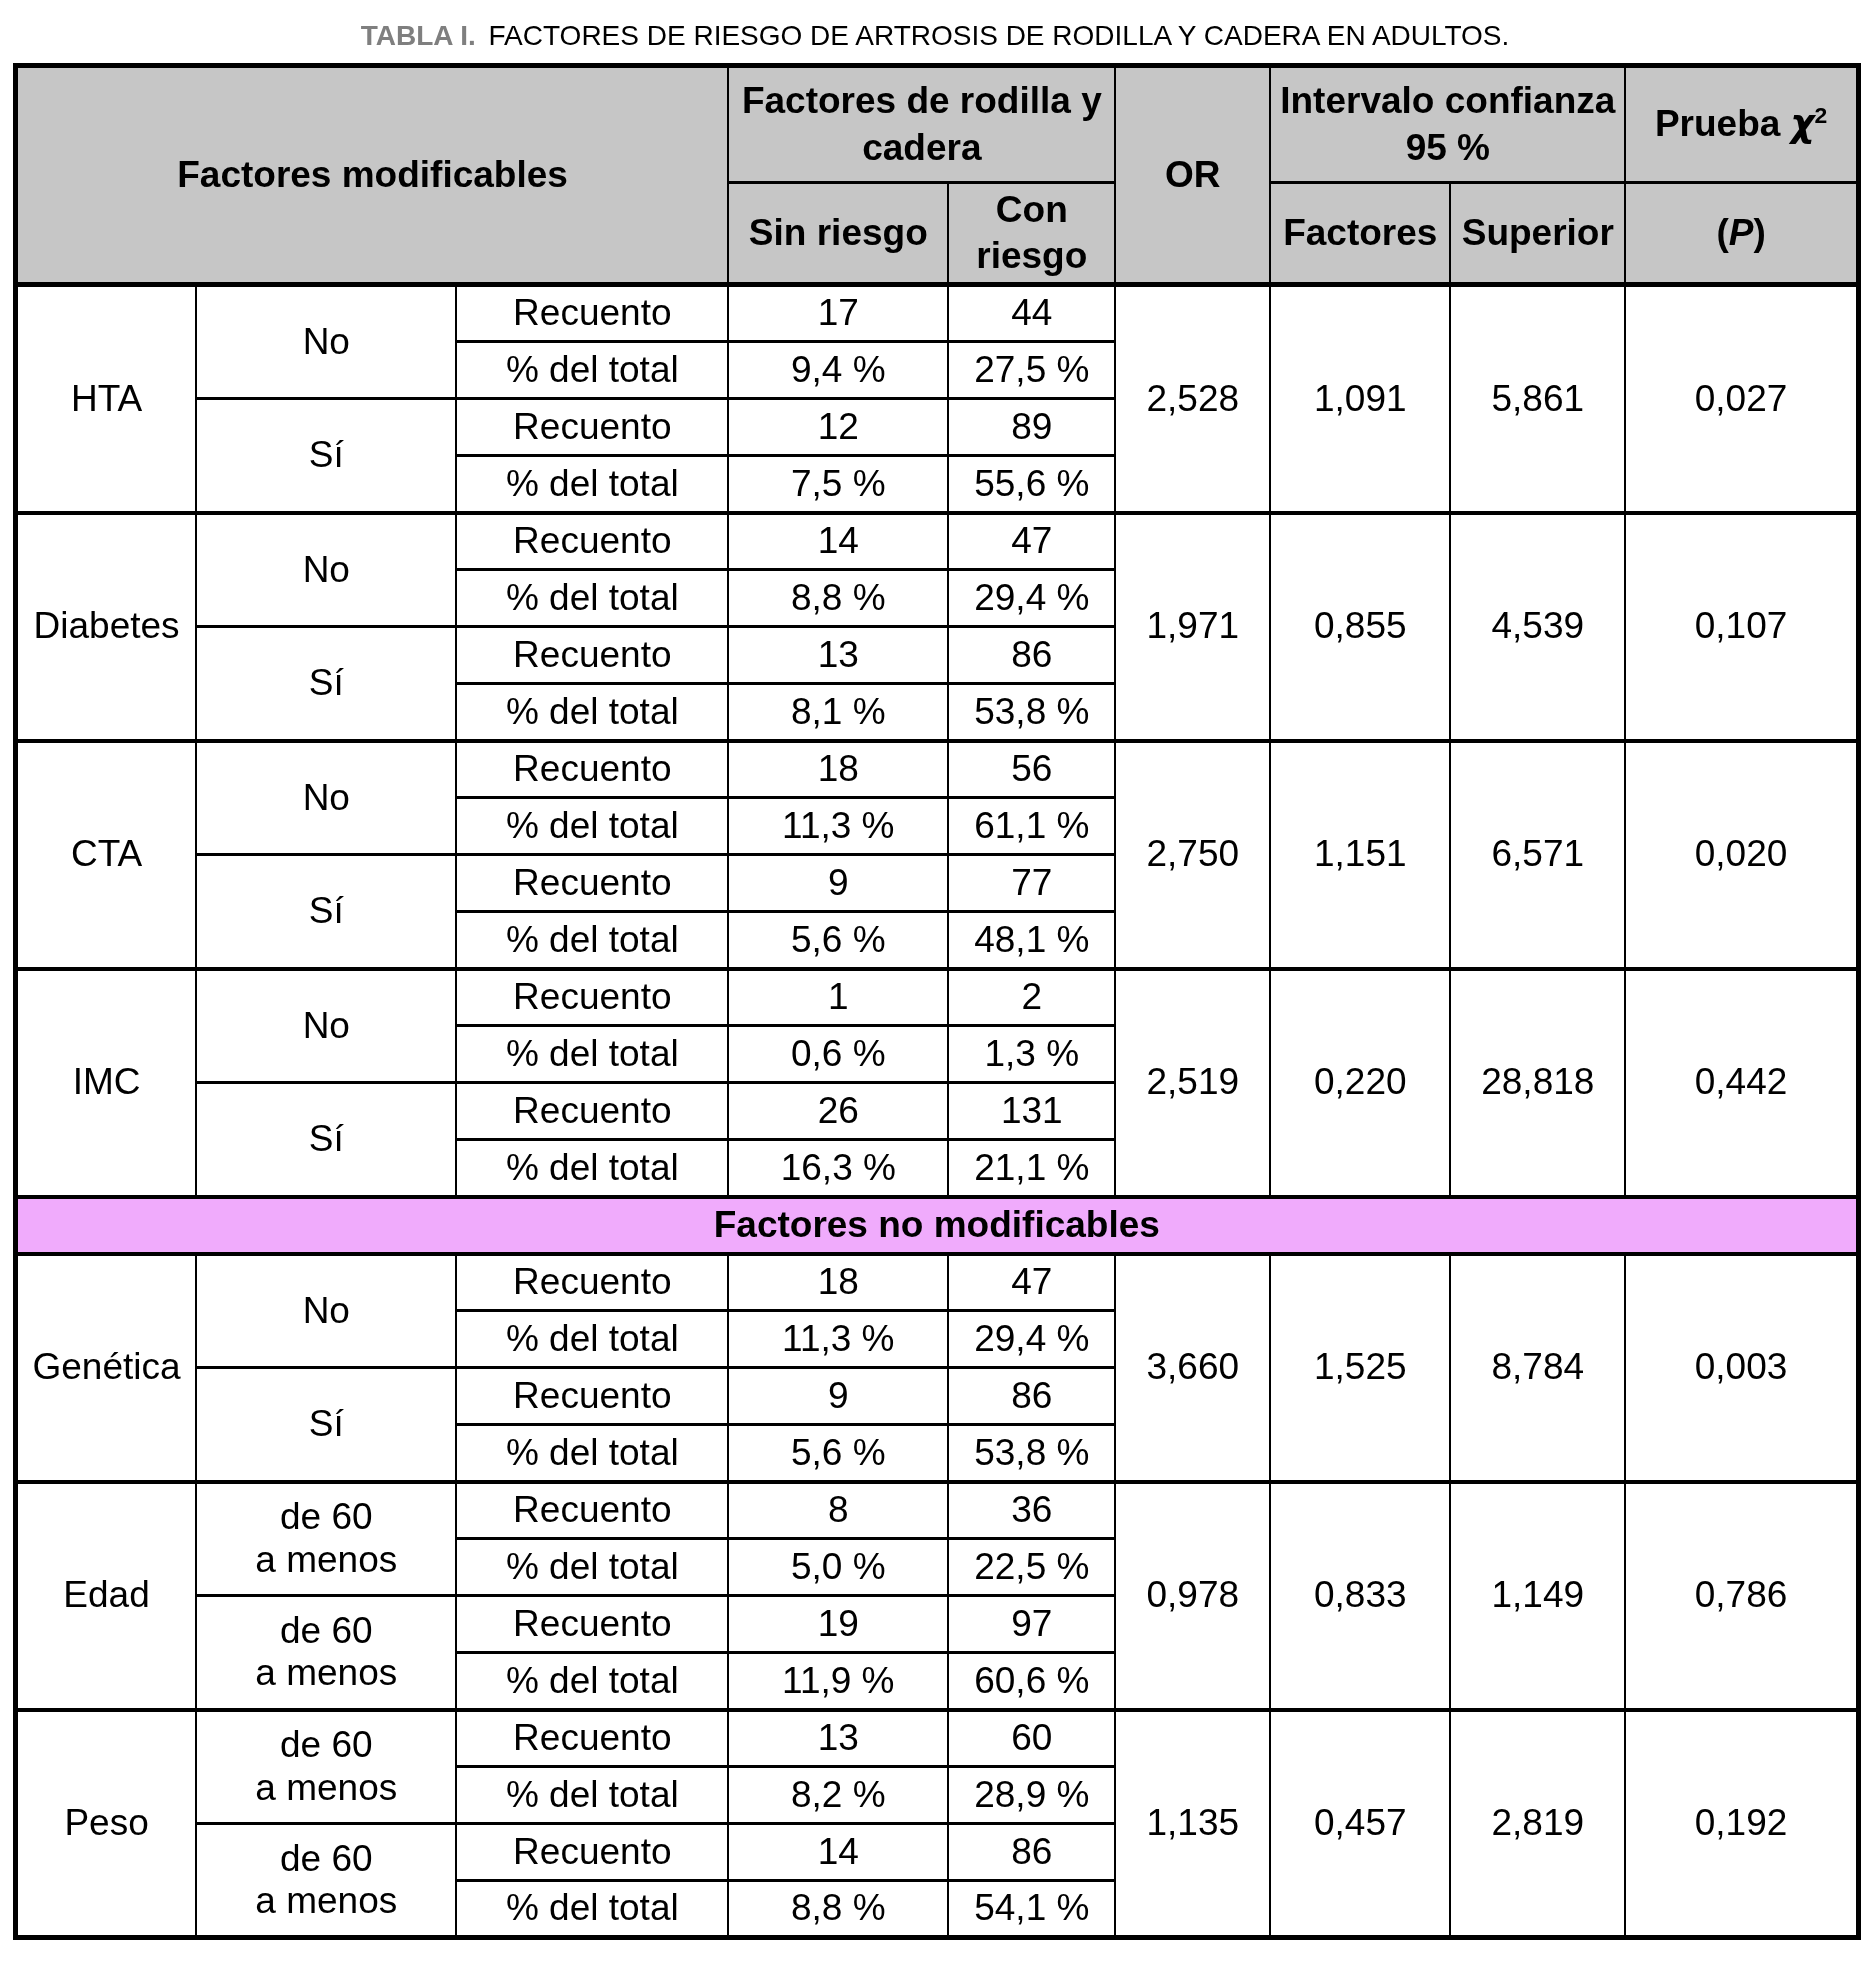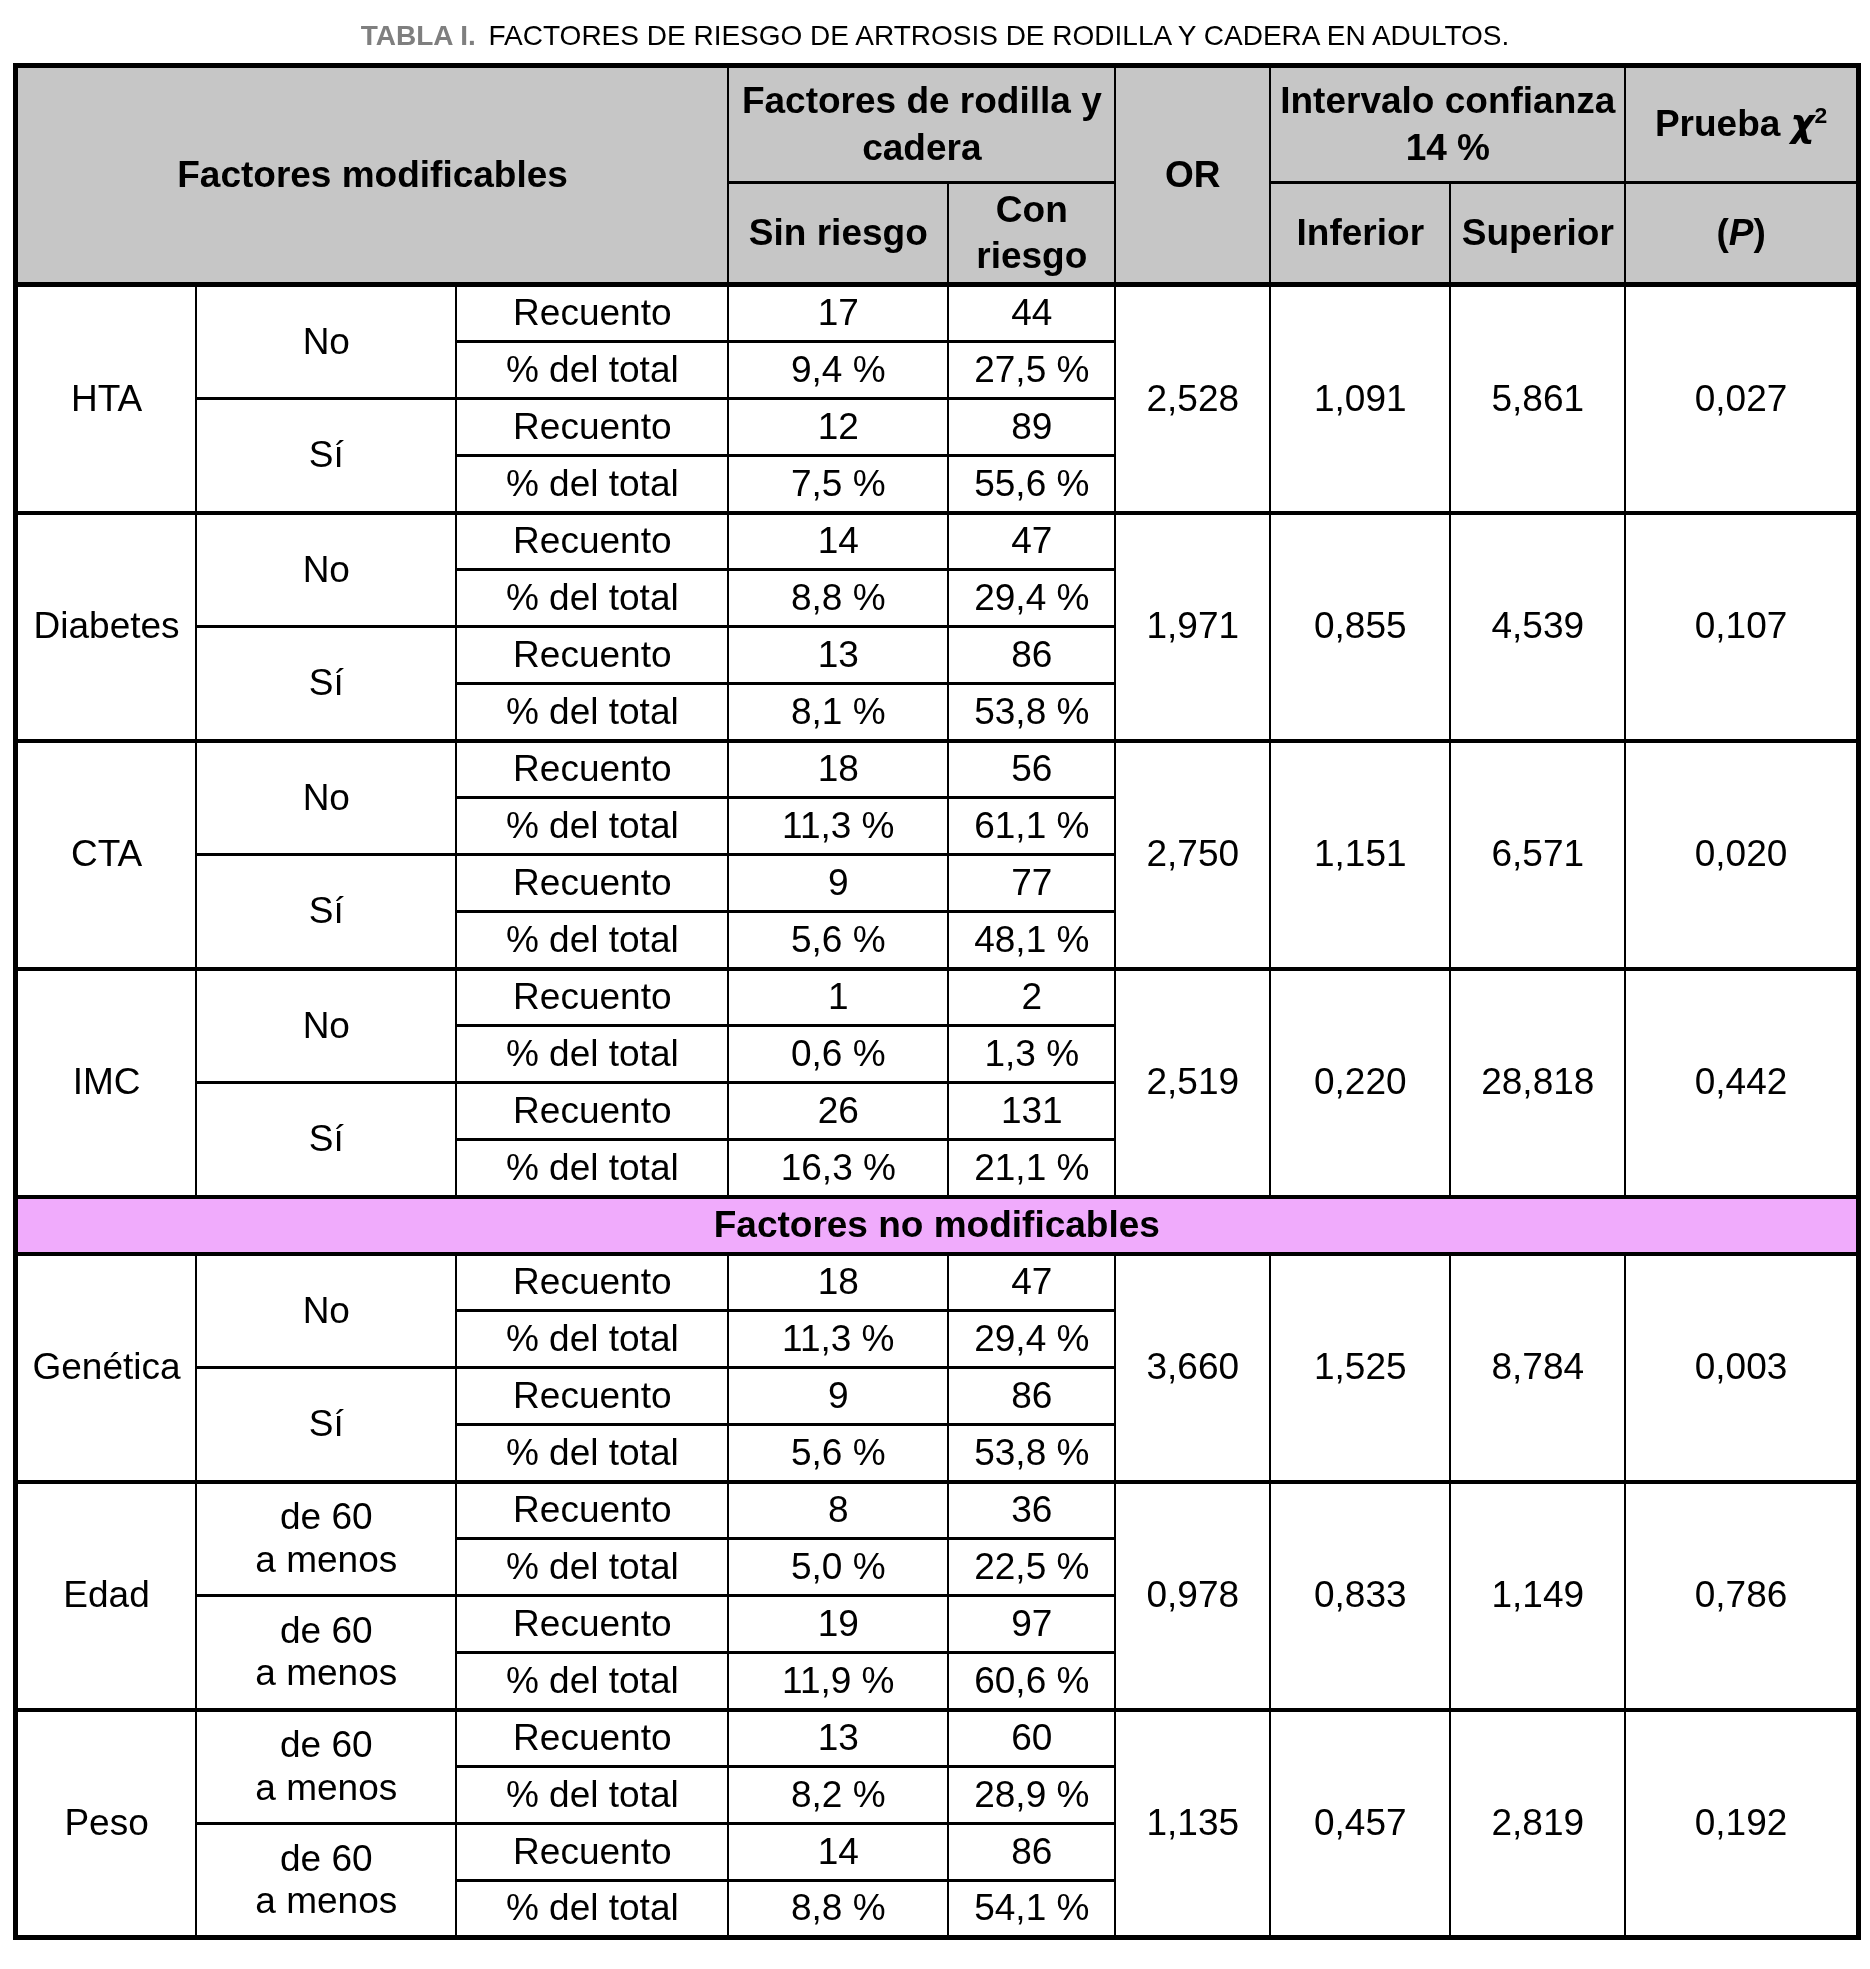--- a/index.html
+++ b/index.html
@@ -89,27 +89,27 @@
         <col style="width:155px">
       <col style="width:180px">
         <col style="width:175px">
         <col style="width:233px">
     </colgroup>
     <thead>
       <tr class="h1">
         <th colspan="3" rowspan="2">Factores modificables</th>
         <th colspan="2" class="split">Factores de rodilla y cadera</th>
         <th rowspan="2">OR</th>
-        <th colspan="2" class="split">Intervalo confianza 14 %</th>
+        <th colspan="2" class="split">Intervalo confianza 95 %</th>
         <th class="split"><span>Prueba </span><span class="chi">χ</span><sup>2</sup></th>
       </tr>
       <tr class="h2">
         <th>Sin riesgo</th>
         <th>Con riesgo</th>
-        <th>Inferior</th>
+        <th>Factores</th>
         <th>Superior</th>
         <th><span>(</span><span class="pit">P</span><span>)</span></th>
       </tr>
     </thead>
     <tbody>
 
       <tr class="r group-start">
         <td rowspan="4">HTA</td>
         <td rowspan="2">
             <div class="subline">No</div>

